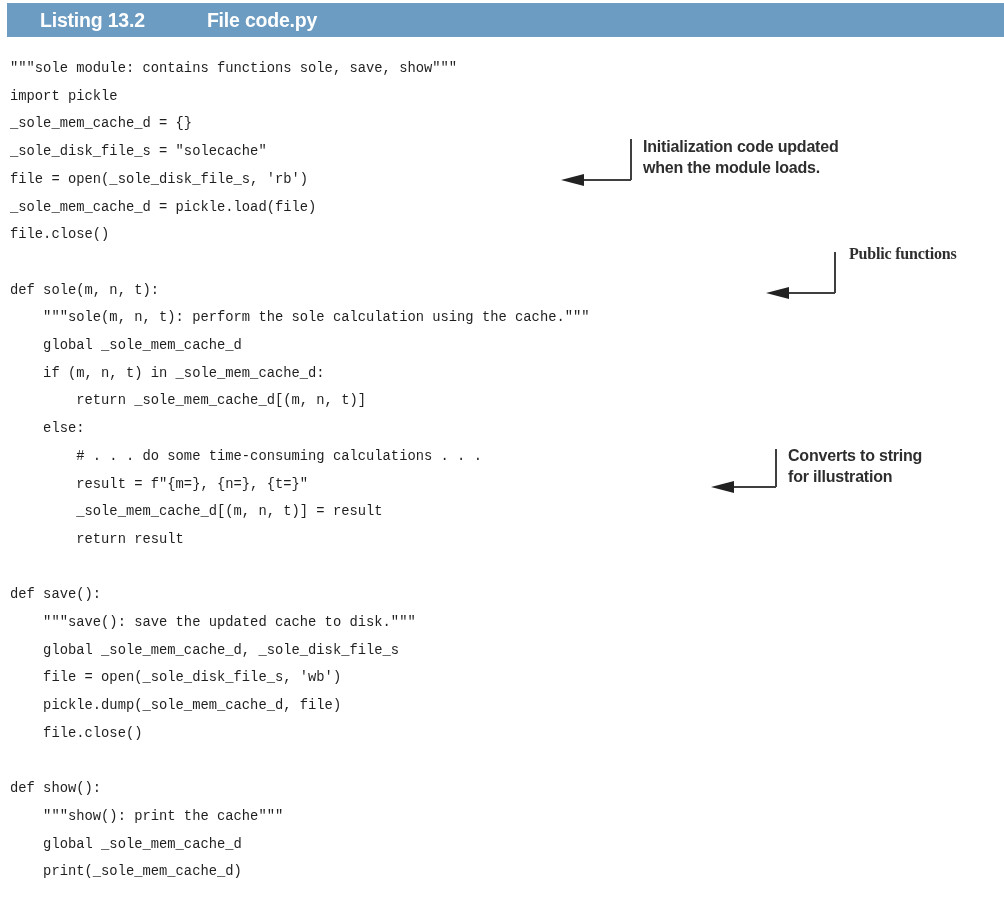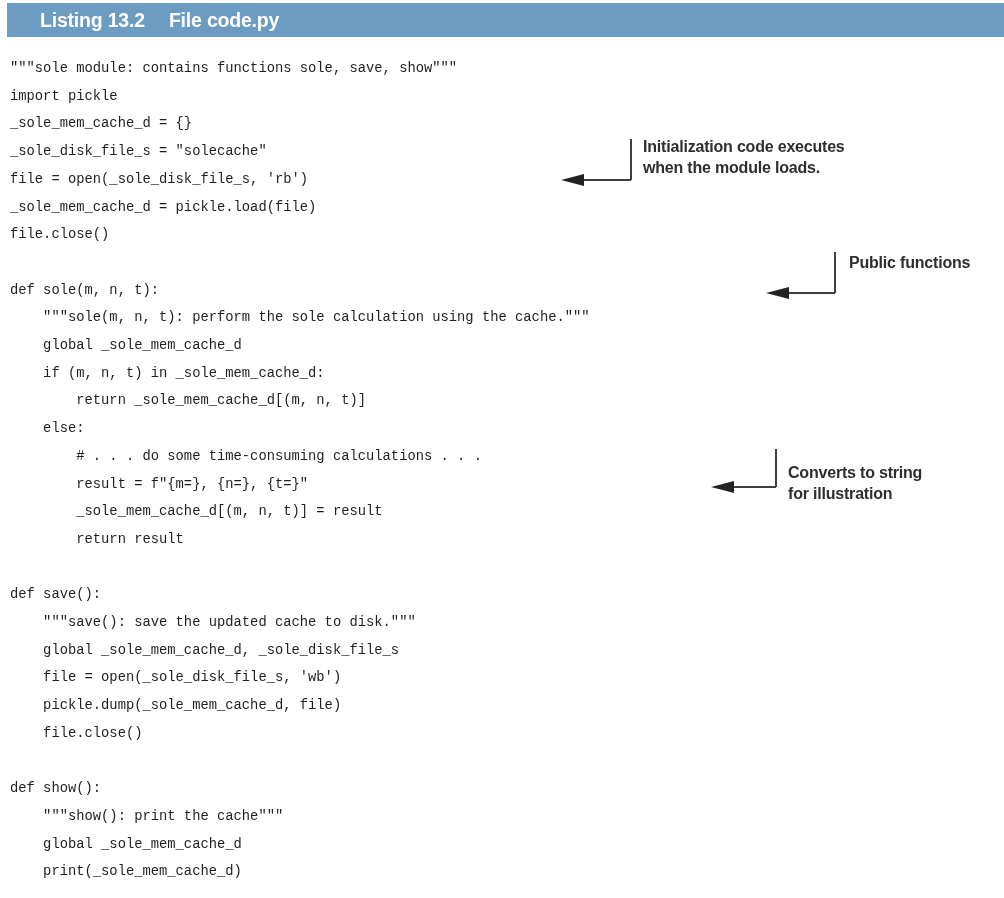--- a/index.html
+++ b/index.html
@@ -19,41 +19,41 @@
     overflow:hidden;
     margin:0 auto;
   }
   
   .banner{
     position:absolute;left:7px;top:3px;right:0;height:34px;
     background:var(--banner-bg);
     color:var(--banner-text);
     display:flex;align-items:center;
     padding-left:33px;box-sizing:border-box;
-    font-weight:bold;font-size:19.5px;letter-spacing:-0.2px;
+    font-weight:bold;font-size:19.5px;letter-spacing:-0.2px;gap:38px;
   }
   .banner .label{margin-right:24px;}
   
   pre.code{
     position:absolute;left:10px;top:55px;margin:0;
     font-family:"Liberation Mono","DejaVu Sans Mono",monospace;
     font-size:13.8px;line-height:27.7px;
     color:var(--code-text);
     white-space:pre;
   }
   
   .callout{
     position:absolute;
     color:var(--note-text);
     font-weight:bold;font-size:16px;line-height:21px;letter-spacing:-0.2px;
     white-space:pre-line;
   }
   .c1{left:643px;top:136px;}
-  .c2{left:849px;top:252px;}
-  .c3{left:788px;top:462px;}
+  .c2{left:849px;top:243px;font-family:Liberation Serif, serif;}
+  .c3{left:788px;top:445px;}
   
   .arrow-v{position:absolute;width:1.5px;background:var(--arrow);}
   .arrow-h{position:absolute;height:1.5px;background:var(--arrow);}
   .arrow-head{
     position:absolute;width:0;height:0;
     border-top:6px solid transparent;
     border-bottom:6px solid transparent;
     border-right:23px solid #222222;
   }
   .a1v{left:630px;top:139px;height:41px;}
@@ -100,21 +100,21 @@
     global _sole_mem_cache_d, _sole_disk_file_s
     file = open(_sole_disk_file_s, 'wb')
     pickle.dump(_sole_mem_cache_d, file)
     file.close()
 
 def show():
     """show(): print the cache"""
     global _sole_mem_cache_d
     print(_sole_mem_cache_d)</pre>
 
-  <div class="callout c1">Initialization code executes
+  <div class="callout c1">Initialization code updated
 when the module loads.</div>
   <div class="arrow-v a1v"></div>
   <div class="arrow-h a1h"></div>
   <div class="arrow-head a1a"></div>
 
   <div class="callout c2">Public functions</div>
   <div class="arrow-v a2v"></div>
   <div class="arrow-h a2h"></div>
   <div class="arrow-head a2a"></div>
 

